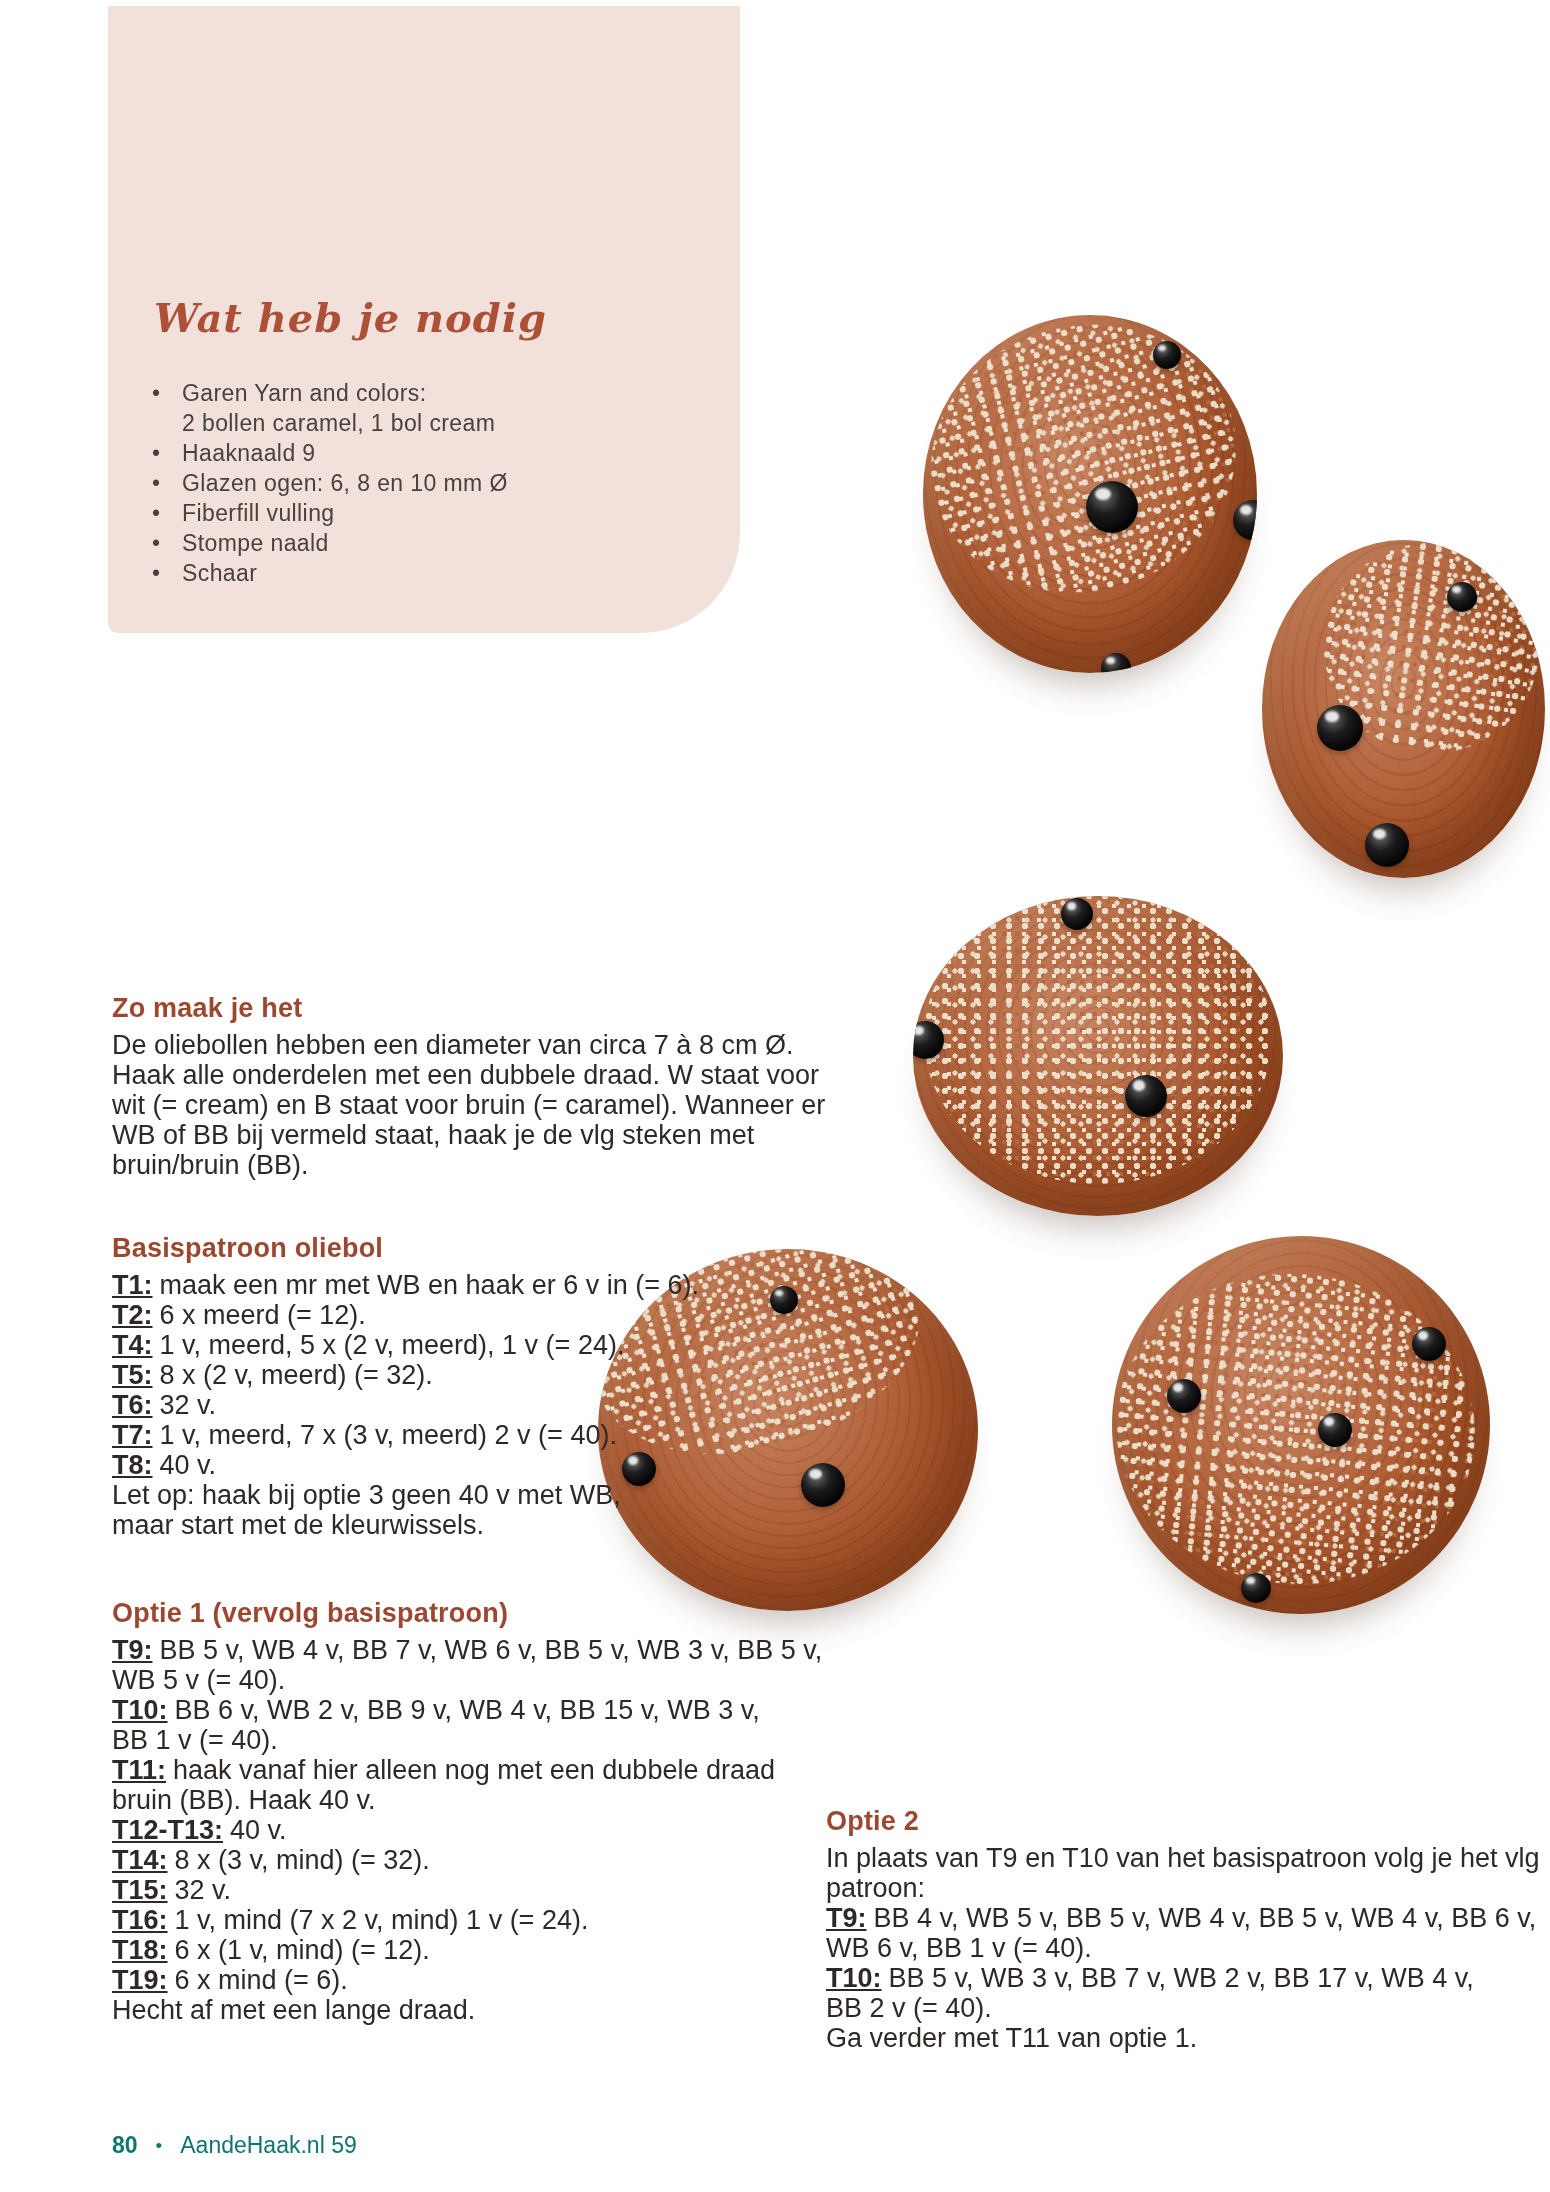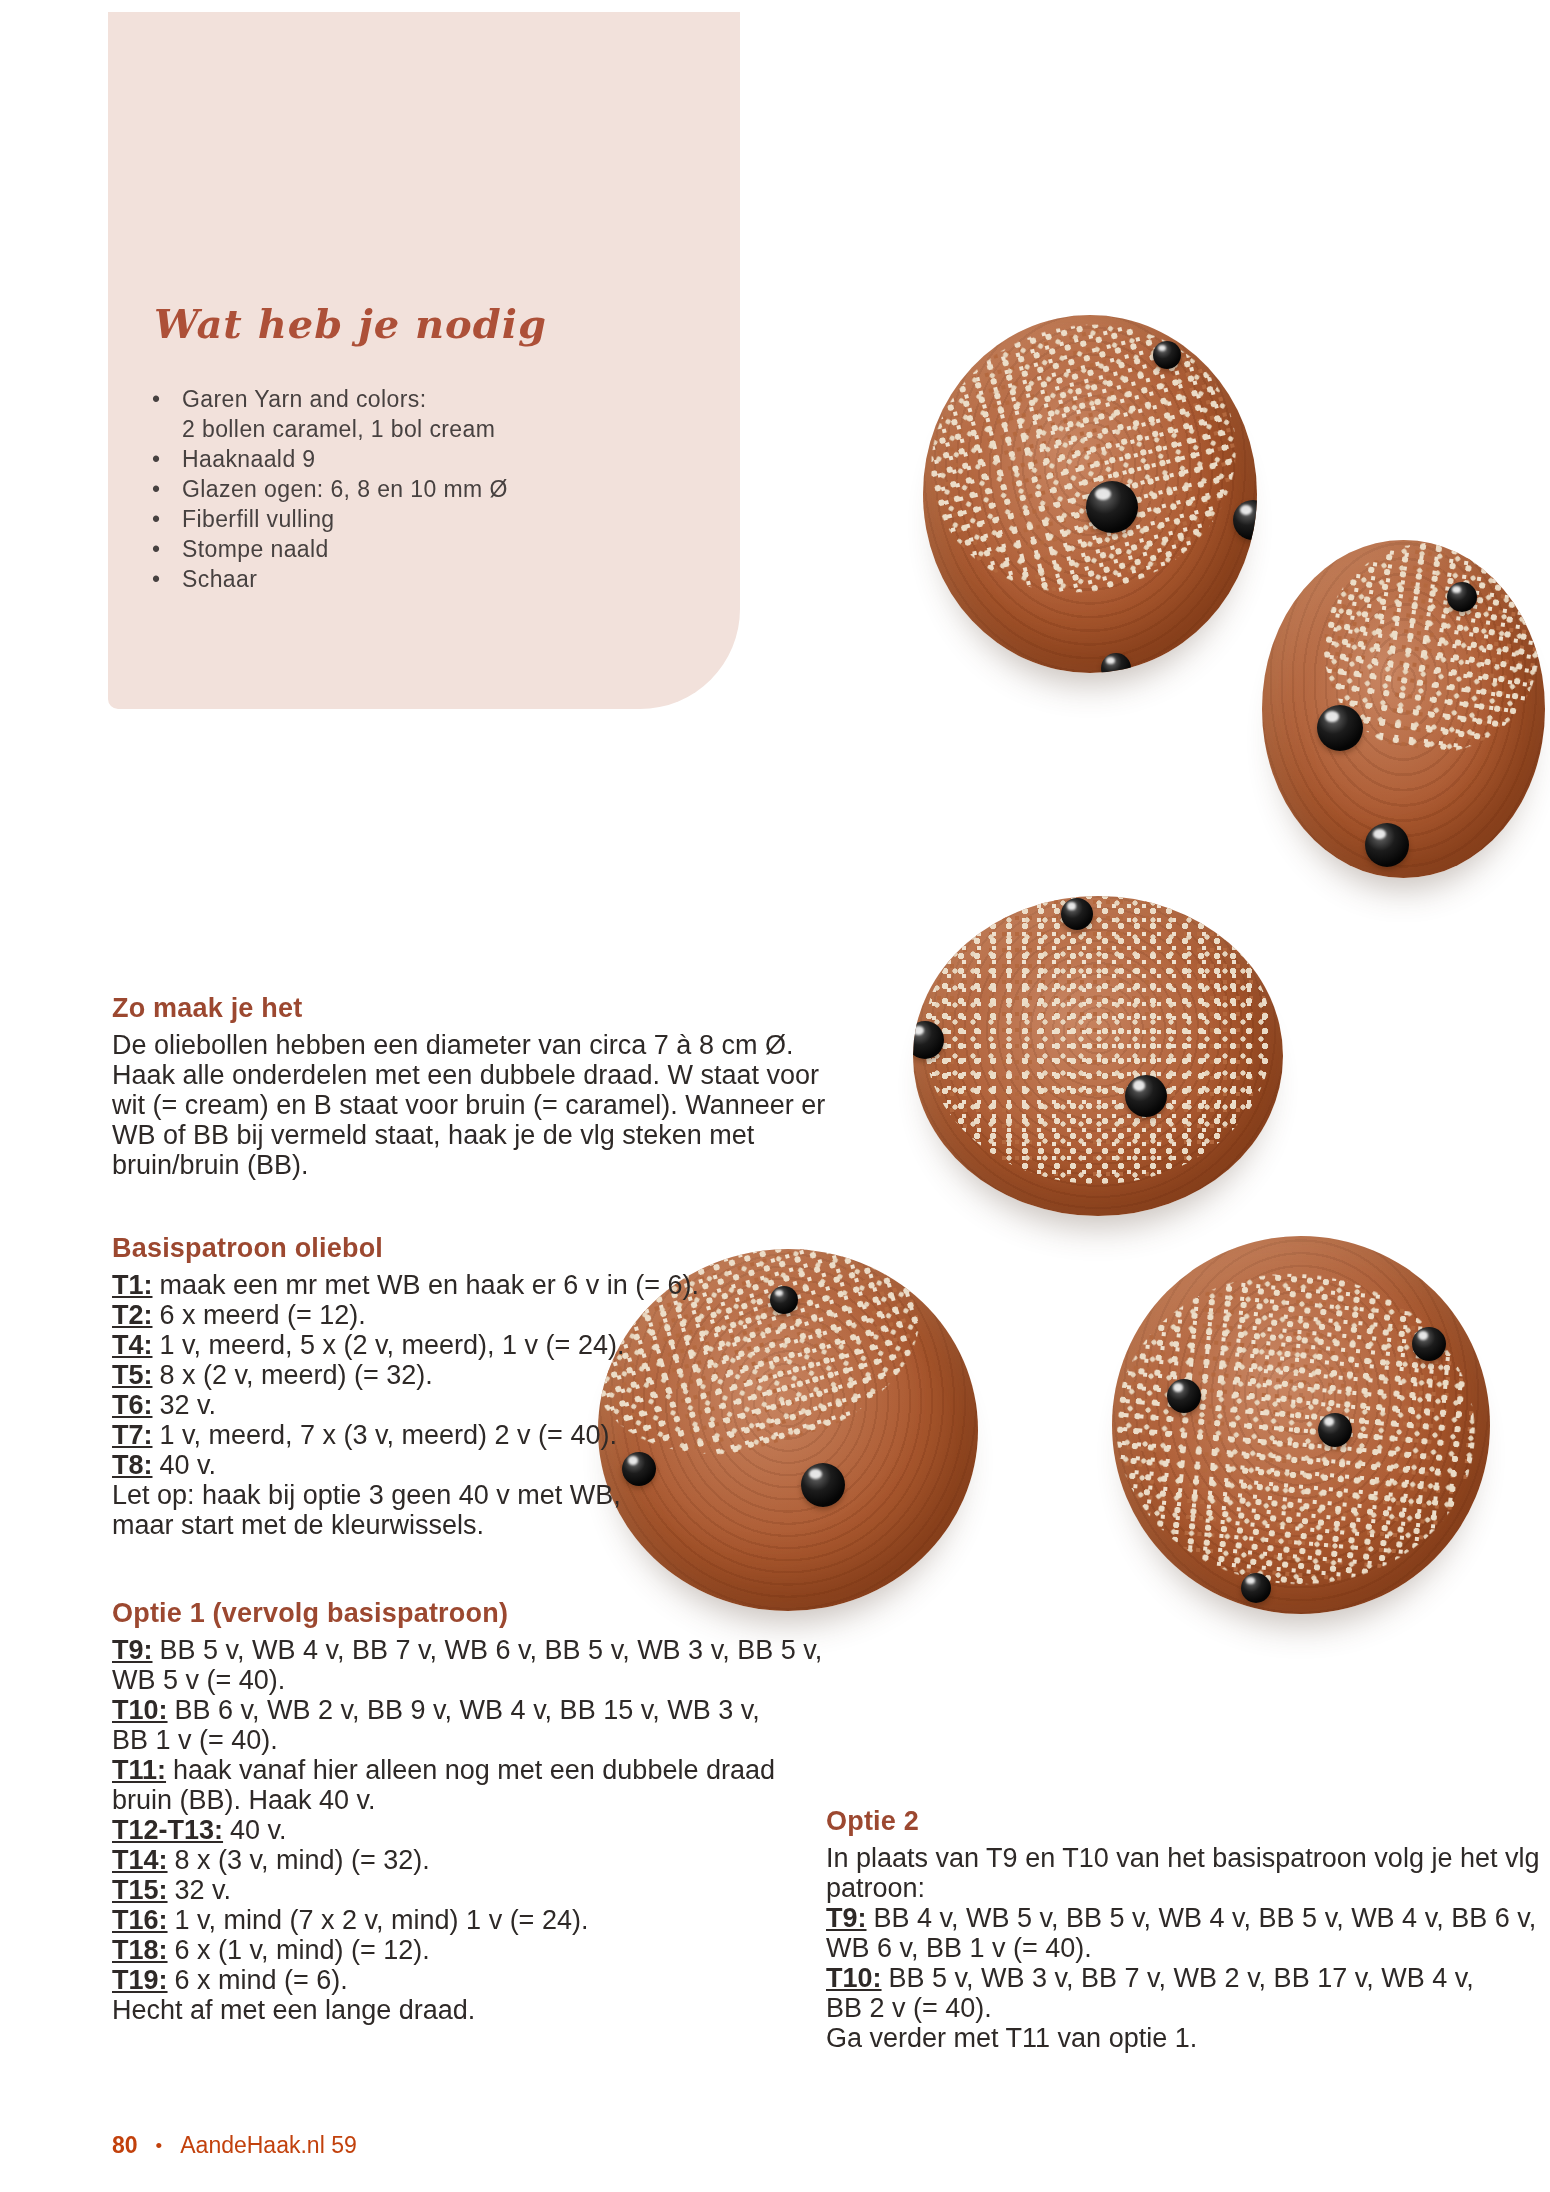--- a/index.html
+++ b/index.html
@@ -1,40 +1,40 @@
 <!DOCTYPE html>
 <html><head>
 <meta charset="utf-8">
 <style>
   html,body{margin:0;padding:0;}
   body{width:1550px;height:2192px;background:#ffffff;position:relative;
        font-family:"Liberation Sans", sans-serif;color:#2e2927;}
   .page{position:absolute;inset:0;overflow:hidden;}
 
   
-  .needbox{position:absolute;left:108px;top:12px;width:632px;height:697px;
+  .needbox{position:absolute;left:108px;top:6px;width:632px;height:627px;
            background:#f2e1db;border-radius:0 0 100px 10px;}
   .needbox .title{position:absolute;left:46px;top:288px;
            font-family:"DejaVu Serif", serif;font-style:italic;font-weight:bold;
            font-size:40px;letter-spacing:1px;color:#ad5038;white-space:nowrap;}
   .needbox .list{position:absolute;left:44px;top:372px;font-size:23px;line-height:30px;
            color:#474140;letter-spacing:0.4px;}
   .li{display:flex;white-space:nowrap;}
   .li .bul{width:30px;flex:0 0 30px;text-align:left;}
 
   
   .section{position:absolute;left:112px;width:660px;}
   h2{margin:0 0 6px 0;font-size:27px;font-weight:bold;color:#9c4830;letter-spacing:0.2px;
      white-space:nowrap;}
   .bodyline,.row{font-size:27px;line-height:30px;white-space:nowrap;color:#2e2927;}
   .row b{font-weight:bold;margin-right:7px;text-decoration:underline;}
   .row b:empty{margin:0;}
 
   .footer{position:absolute;left:112px;top:2132px;font-size:23px;display:flex;
-          align-items:center;color:#c2410c;}
+          align-items:center;color:#0f766e;}
   .footer .pagenum{font-weight:bold;}
   .footer .sep{margin:0 18px;font-size:19px;}
 
   
   .ball{position:absolute;border-radius:50%;overflow:hidden;
     background:
       radial-gradient(ellipse at 42% 36%, rgba(255,255,255,0.16), rgba(255,255,255,0) 55%),
       repeating-radial-gradient(ellipse at 50% 42%, rgba(110,45,15,0.20) 0 2px, rgba(0,0,0,0) 2px 11px),
       radial-gradient(ellipse at 45% 40%, #bf7046 0%, #ad5b32 45%, #94481f 78%, #7e3a16 100%);
     box-shadow: 0 30px 32px -18px rgba(80,55,40,0.30),

